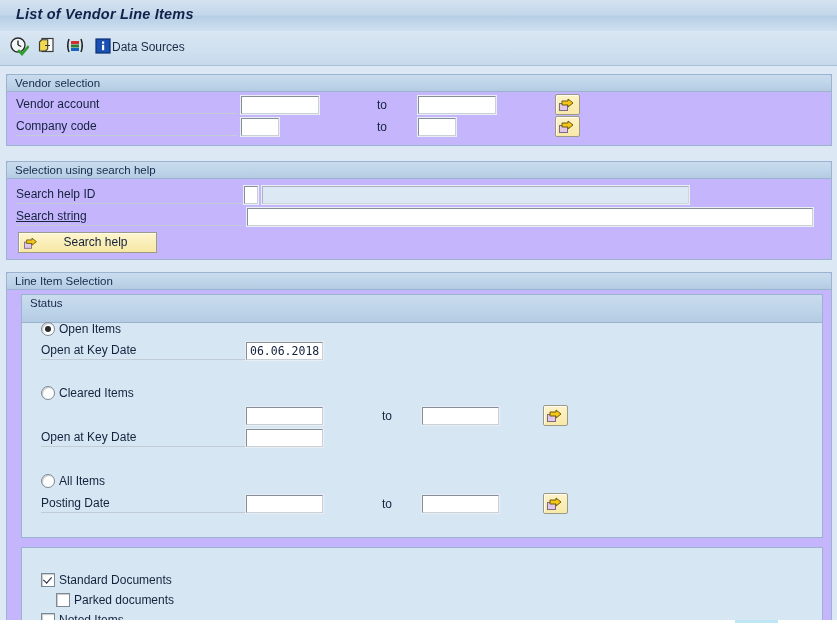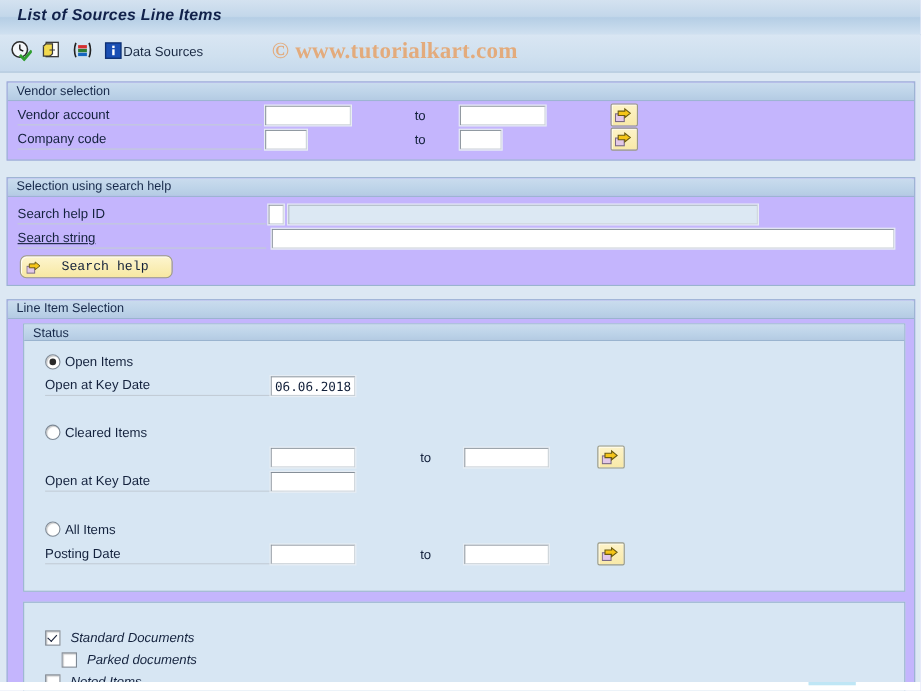--- a/index.html
+++ b/index.html
@@ -62,21 +62,21 @@
   }
   .panel-body{position:relative;width:100%;}
 
   .subpanel{
     position:absolute;
     border:1px solid #9ab4cf;
     background:#d7e6f3;
     box-sizing:border-box;
   }
   .subpanel-hdr{
-    height:15px;line-height:17px;
+    height:28px;line-height:17px;
     background:linear-gradient(to bottom,#cadcee 0%,#bed4e9 55%,#b4cbe3 100%);
     border-bottom:1px solid #9ab4cf;
     padding-left:8px;font-size:11.5px;color:#17294a;box-sizing:border-box;
   }
 
   
   .flabel{
     position:absolute;font-size:12px;color:#14223d;
     border-bottom:1px solid #c2ccd6;
     height:17px;line-height:15px;box-sizing:border-box;
@@ -104,44 +104,43 @@
     border:1px solid #9a9a86;
     border-radius:2px;
     cursor:pointer;
     box-shadow:inset 1px 1px 0 #fffdf0;
   }
   .msbtn svg{position:absolute;left:3px;top:2px;}
 
   .btn{
     position:absolute;box-sizing:border-box;height:21px;
     background:linear-gradient(to bottom,#fdf5cf 0%,#f7e8a2 100%);
-    border:1px solid #9d9b84;border-radius:6px;
+    border:1px solid #9d9b84;border-radius:0;
     font-size:12px;color:#12203a;cursor:pointer;
     box-shadow:inset 1px 1px 0 #fffdf2;
-    font-family:Liberation Mono, monospace;
   }
   .btn .bico{position:absolute;left:5px;top:3px;}
   .btn .btxt{position:absolute;left:0;right:0;top:2px;text-align:center;padding-left:16px;}
 
   
   .radio{position:absolute;display:flex;align-items:center;gap:4px;cursor:pointer;}
   .radio .mark{
     width:12px;height:12px;border-radius:50%;
     background:#fff;border:1px solid #7d8894;
     box-shadow:inset 1px 1px 1px rgba(0,0,0,.22);
     position:relative;flex:none;
   }
   .radio.on .mark::after{
     content:"";position:absolute;left:3px;top:3px;width:6px;height:6px;border-radius:50%;
     background:#2a2a2a;
   }
   .radio .rtxt{font-size:12px;color:#14223d;white-space:nowrap;}
 
   
-  .check{position:absolute;display:flex;align-items:flex-start;gap:9px;cursor:pointer;font-style:italic;}
+  .check{position:absolute;display:flex;align-items:flex-start;gap:4px;cursor:pointer;}
   .check .mark{
     width:12px;height:12px;background:#fff;border:1px solid #7d8894;
     box-shadow:inset 1px 1px 1px rgba(0,0,0,.22);
     position:relative;flex:none;
   }
   .check.on .mark::after{
     content:"";position:absolute;left:3px;top:1px;width:4px;height:7px;
     border:solid #18223a;border-width:0 1.8px 1.8px 0;transform:rotate(42deg);
   }
   .check .ctxt{font-size:12px;color:#14223d;white-space:nowrap;}
@@ -150,21 +149,21 @@
     position:absolute;left:0;top:620px;width:837px;height:8px;background:#ffffff;
   }
   .bottomstrip .seg{position:absolute;top:0;height:3px;background:#bfe6f5;}
 </style>
 </head>
 <body>
 
 <div class="screen">
 
   <div class="titlebar">
-    <div class="title">List of Sources Line Items</div>
+    <div class="title">List of Vendor Line Items</div>
   </div>
 
   <div class="toolbar">
     <div class="tb-icons">
 
       <span class="tb-ico" title="Execute">
         <svg width="20" height="20" viewBox="0 0 20 20">
           <circle cx="9" cy="9" r="7" fill="#f4f7fa" stroke="#2c2c2c" stroke-width="1.4"></circle>
           <line x1="9" y1="9" x2="9" y2="4.5" stroke="#1a1a1a" stroke-width="1.3"></line>
           <line x1="9" y1="9" x2="12.2" y2="10.5" stroke="#1a1a1a" stroke-width="1.3"></line>
@@ -196,21 +195,20 @@
           <rect x="3" y="3" width="14" height="14" fill="#1a4fb4" stroke="#0d2f73" stroke-width="1.2"></rect>
           <rect x="9" y="5.5" width="2.2" height="2.2" fill="#ffffff"></rect>
           <rect x="9" y="8.8" width="2.2" height="5.4" fill="#ffffff"></rect>
         </svg>
       </span>
     </div>
 
     <div class="tb-label">Data Sources</div>
   </div>
 
-  <div class="watermark">© www.tutorialkart.com</div>
 
   <div class="panel" style="left:6px;top:74px;width:826px;height:72px;">
     <div class="panel-hdr">Vendor selection</div>
     <div class="panel-body">
 
       <div class="flabel" style="left:9px;top:5px;width:222px;">Vendor account</div>
       <input class="inp" style="left: 234px; top: 4px; width: 78px;" value="">
       <div class="plain" style="left:370px;top:6px;">to</div>
       <input class="inp" style="left: 411px; top: 4px; width: 78px;" value="">
       <div class="msbtn" style="left:548px;top:2px;">

